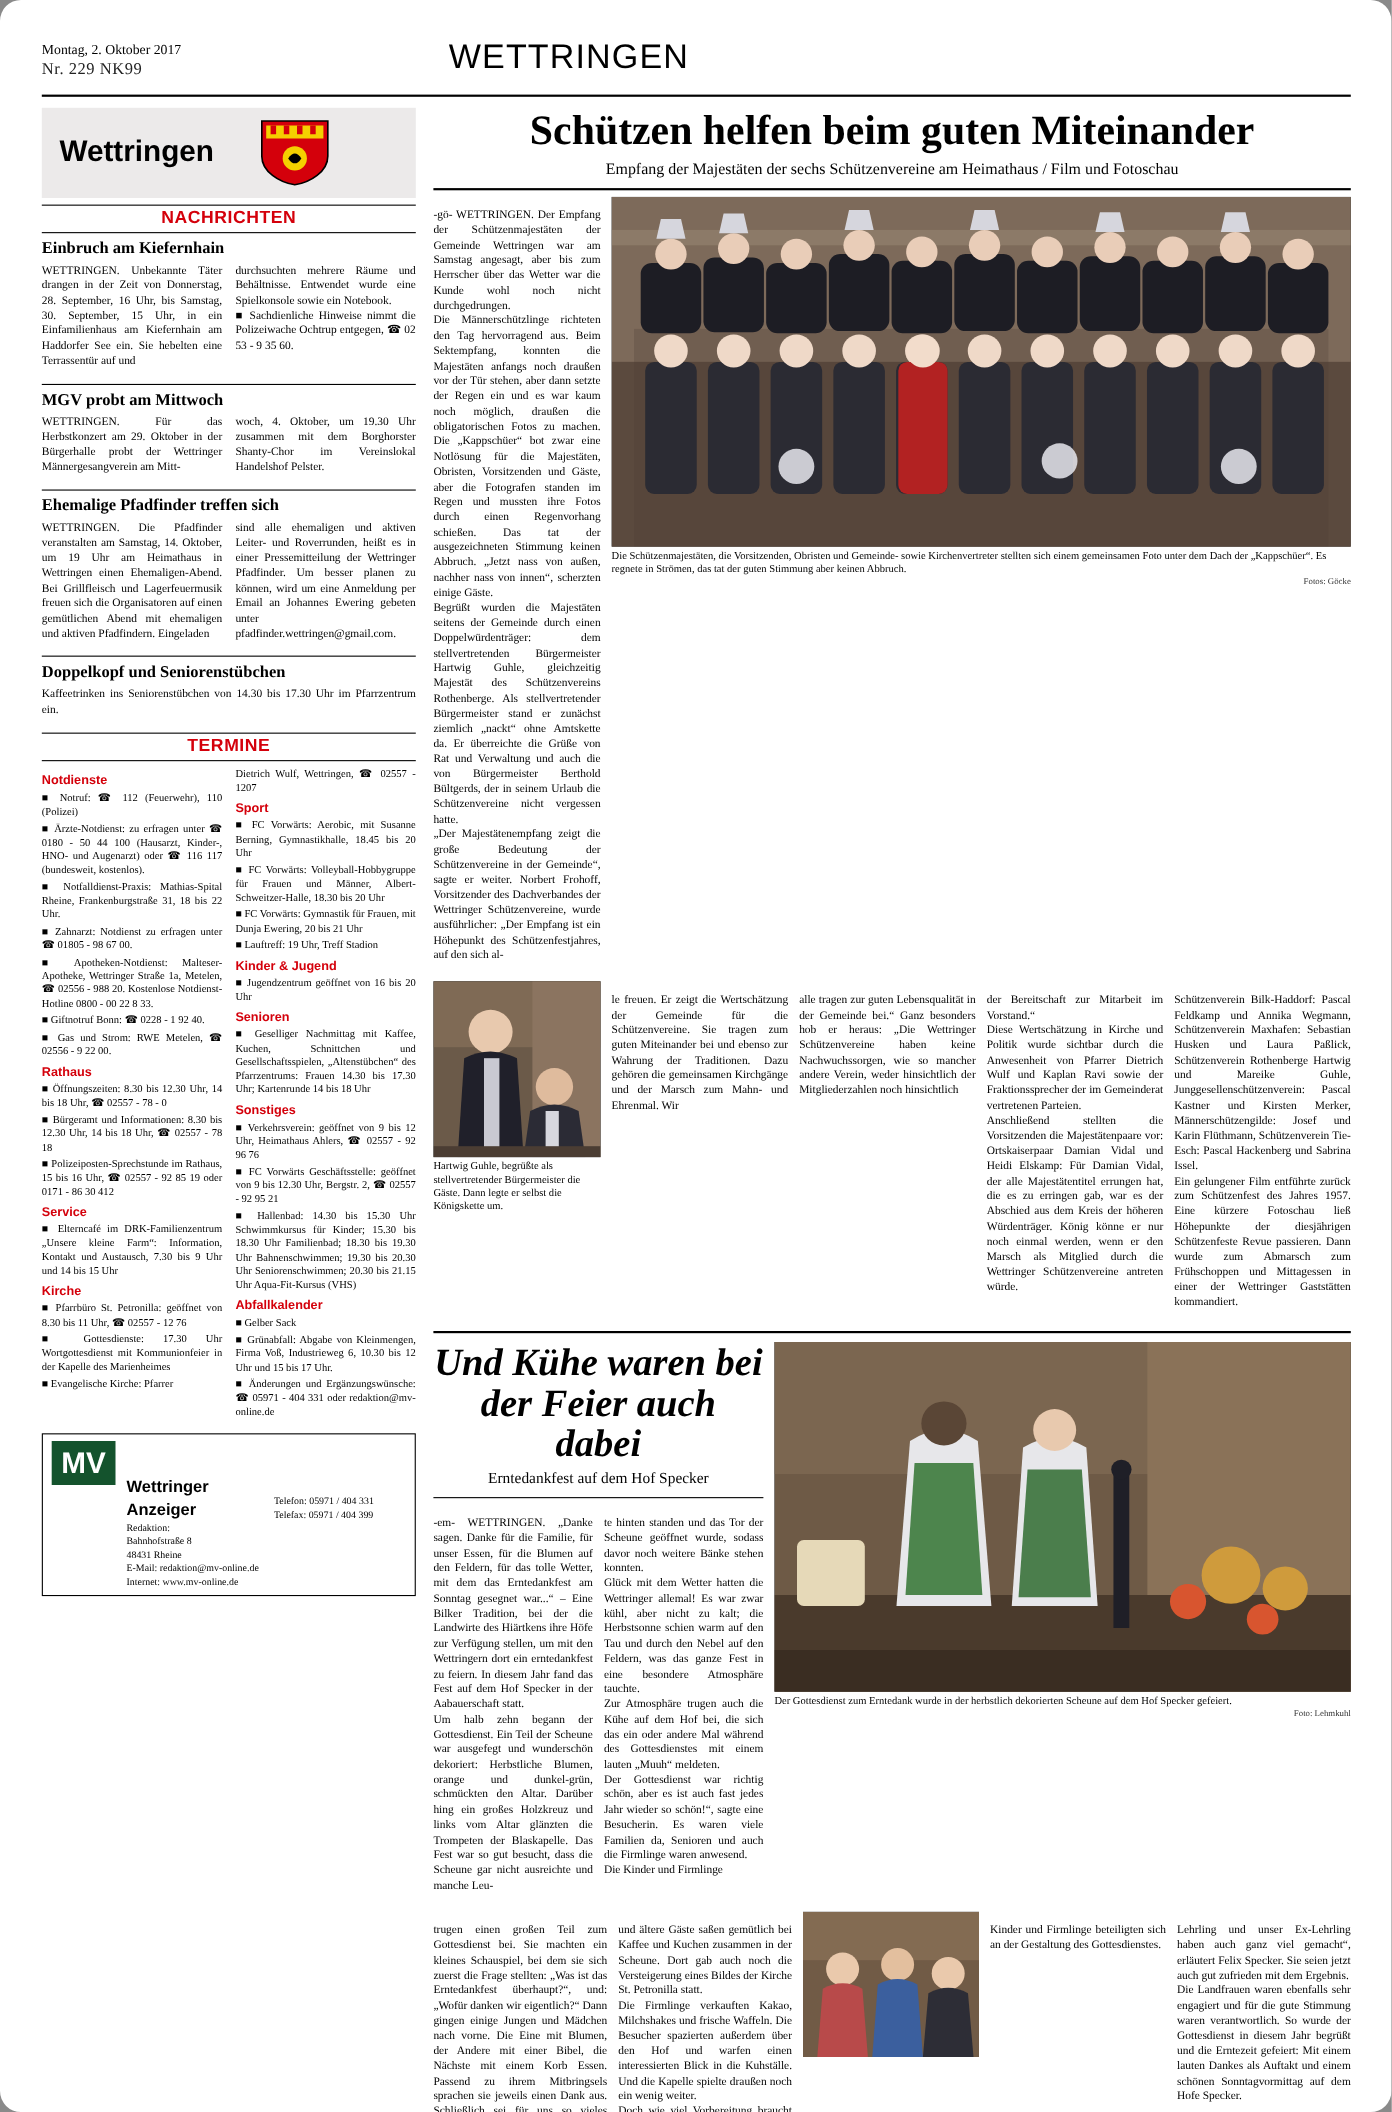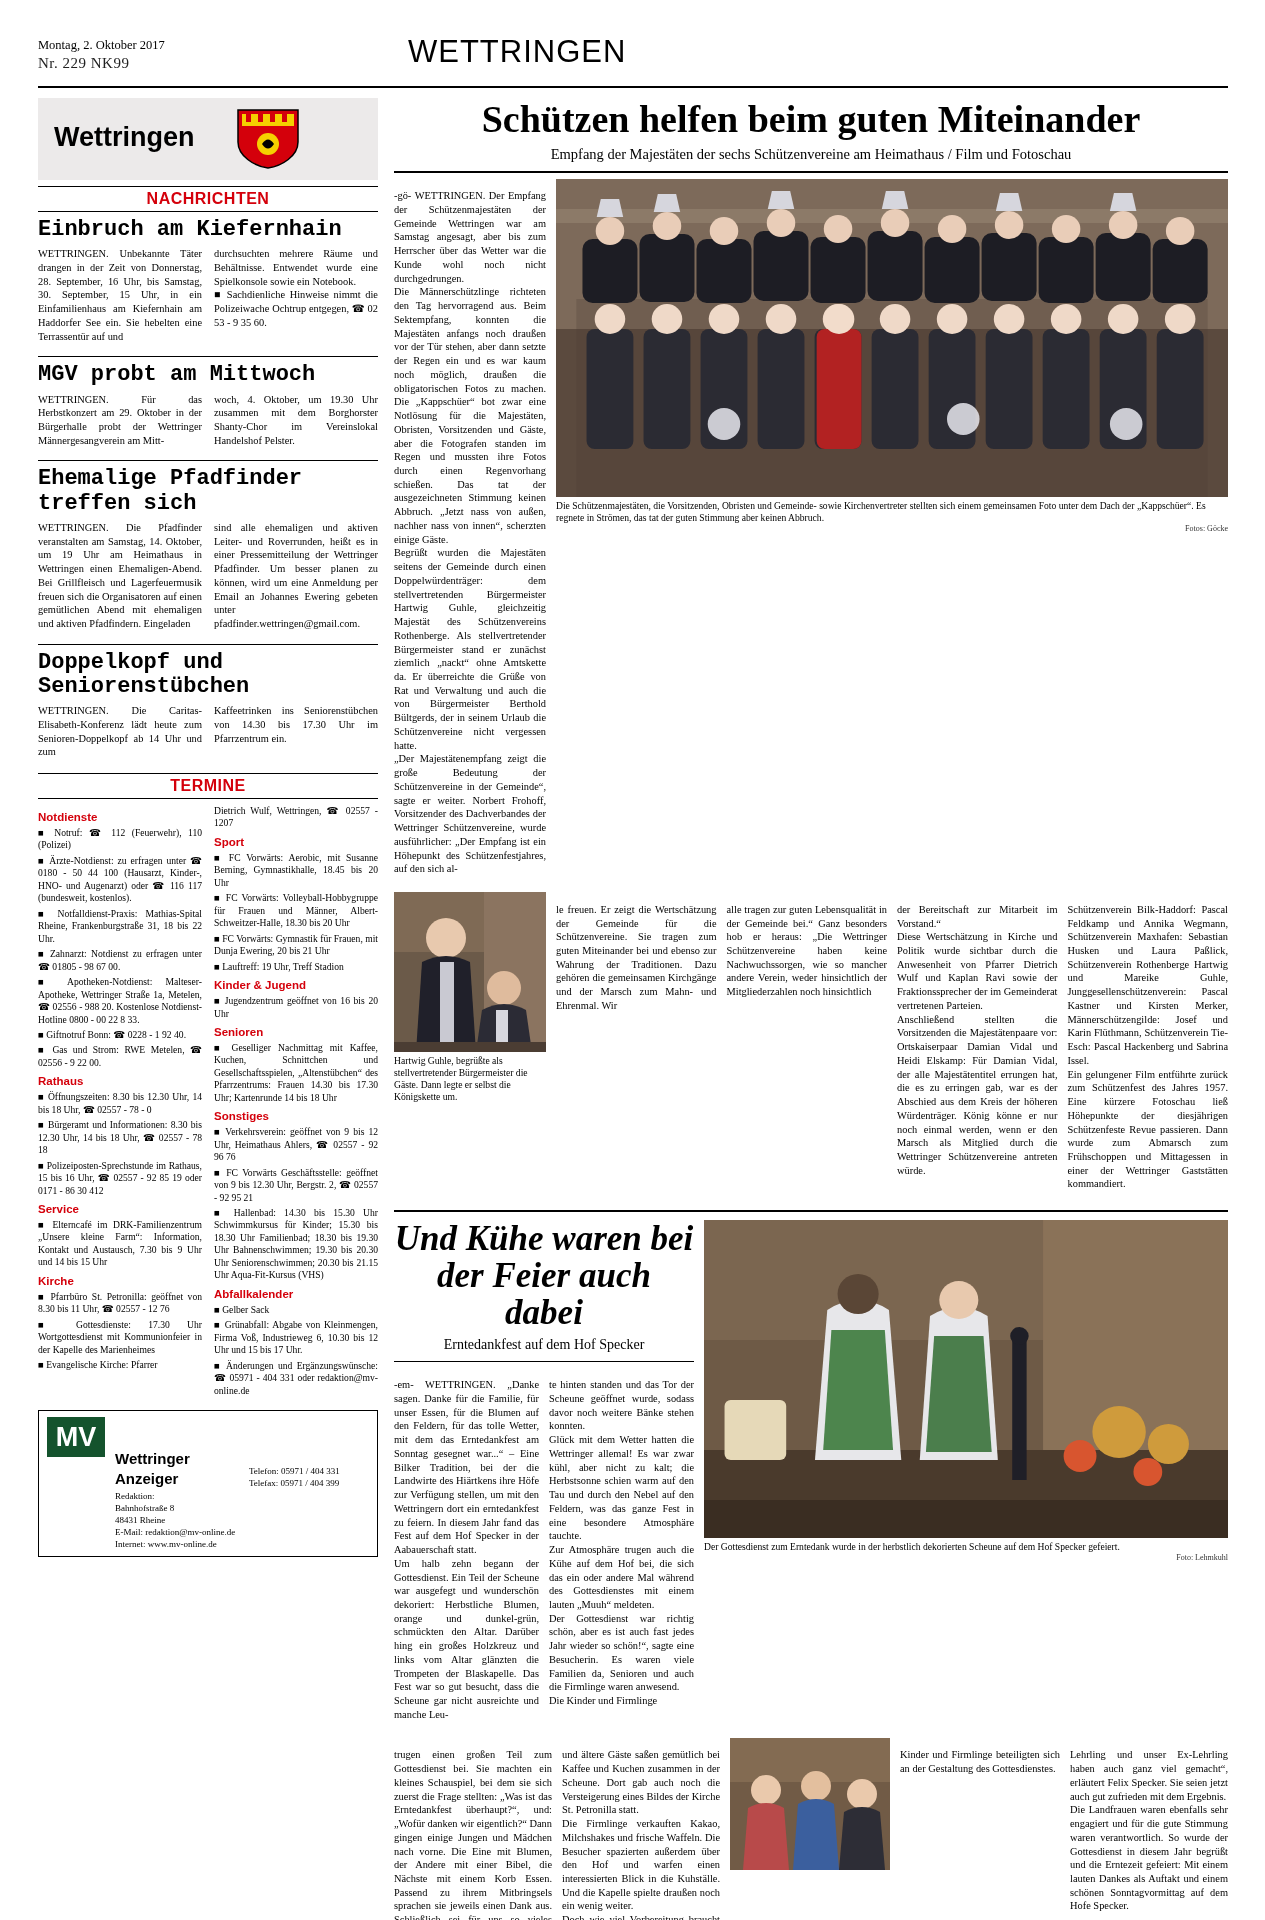--- a/index.html
+++ b/index.html
@@ -1,37 +1,37 @@
 <!DOCTYPE html>
 <html><head>
 <meta charset="utf-8">
 <style>
   html,body{margin:0;padding:0;background:#8a8a8a;}
   body{font-family:"Liberation Serif", serif;}
-  .page{width:1265px;height:1920px;background:#ffffff;position:relative;overflow:hidden;margin:0 auto;}
+  .page{width:1265px;height:1920px;background:#ffffff;position:relative;overflow:hidden;margin:0 auto;border-radius:19px;}
   .inner{position:absolute;left:38px;top:38px;width:1190px;height:1850px;}
 
   
   .masthead{position:relative;height:48px;border-bottom:2px solid #000;}
   .mast-date{font-size:12.5px;font-family:"Liberation Serif",serif;}
   .mast-sub{font-size:15px;color:#222;margin-top:2px;letter-spacing:.5px;}
   .mast-town{position:absolute;left:370px;top:-4px;font-size:31px;letter-spacing:1px;font-family:"Liberation Sans",sans-serif;font-weight:400;}
 
   
   .cols{display:flex;gap:0;margin-top:10px;}
   .col-left{width:340px;flex:0 0 340px;}
   .col-right{flex:1;padding-left:16px;}
 
   
   .town-banner{background:#eceaea;height:82px;position:relative;margin-bottom:4px;}
   .town-banner .t{position:absolute;left:16px;top:24px;font-size:27px;font-weight:bold;font-family:"Liberation Sans",sans-serif;}
   .crest{position:absolute;right:78px;top:10px;width:64px;height:62px;}
 
   .sec-head{color:#d4000b;font-weight:bold;font-family:"Liberation Sans",sans-serif;font-size:16px;text-align:center;letter-spacing:.5px;border-top:1px solid #000;border-bottom:1px solid #000;padding:3px 0;margin:6px 0 6px;}
-  h3.art{font-size:22px;font-weight:bold;font-family:Liberation Mono, monospace;margin:6px 0 5px;line-height:1.1;}
+  h3.art{font-size:15px;font-weight:bold;font-family:Liberation Serif, serif;margin:6px 0 5px;line-height:1.1;}
   .rule{border-bottom:1px solid #000;margin:7px 0 4px;}
   .two{display:flex;gap:12px;}
   .two > div{flex:1;}
   p.body{font-size:10.4px;line-height:1.32;text-align:justify;margin:0 0 6px;hyphens:auto;}
 
   
   .lst{font-size:9.6px;line-height:1.3;}
   .lst .grp{color:#d4000b;font-weight:bold;font-family:Liberation Sans, sans-serif;font-size:11.5px;margin:5px 0 2px;}
   .lst .it{margin:0 0 3px;text-align:justify;}
 
@@ -119,23 +119,20 @@
               <p class="body">WETTRINGEN. Die Pfadfinder veranstalten am Samstag, 14. Oktober, um 19 Uhr am Heimathaus in Wettringen einen Ehemaligen-Abend. Bei Grillfleisch und Lagerfeuermusik freuen sich die Organisatoren auf einen gemütlichen Abend mit ehemaligen und aktiven Pfadfindern. Eingeladen</p>
             </div>
         <div>
               <p class="body">sind alle ehemaligen und aktiven Leiter- und Roverrunden, heißt es in einer Pressemitteilung der Wettringer Pfadfinder. Um besser planen zu können, wird um eine Anmeldung per Email an Johannes Ewering gebeten unter pfadfinder.wettringen@gmail.com.</p>
             </div>
       </div>
       <div class="rule"></div>
 
       <h3 class="art">Doppelkopf und Seniorenstübchen</h3>
       <div class="two">
-        <div>
-              <p class="body">WETTRINGEN. Die Caritas-Elisabeth-Konferenz lädt heute zum Senioren-Doppelkopf ab 14 Uhr und zum</p>
-            </div>
         <div>
               <p class="body">Kaffeetrinken ins Seniorenstübchen von 14.30 bis 17.30 Uhr im Pfarrzentrum ein.</p>
             </div>
       </div>
 
       <div class="sec-head" style="margin-top:8px">TERMINE</div>
 
       <div class="two lst">
         <div id="lst-left">
               <div class="grp">Notdienste</div>

